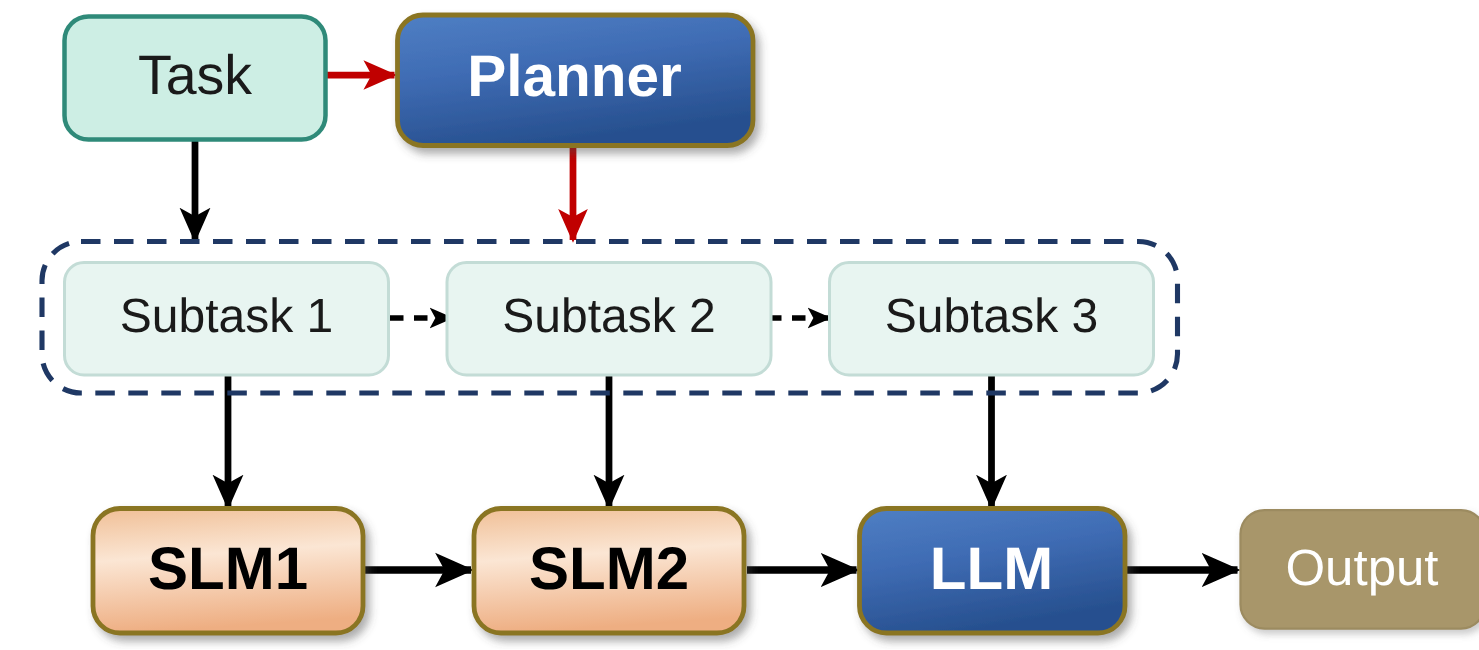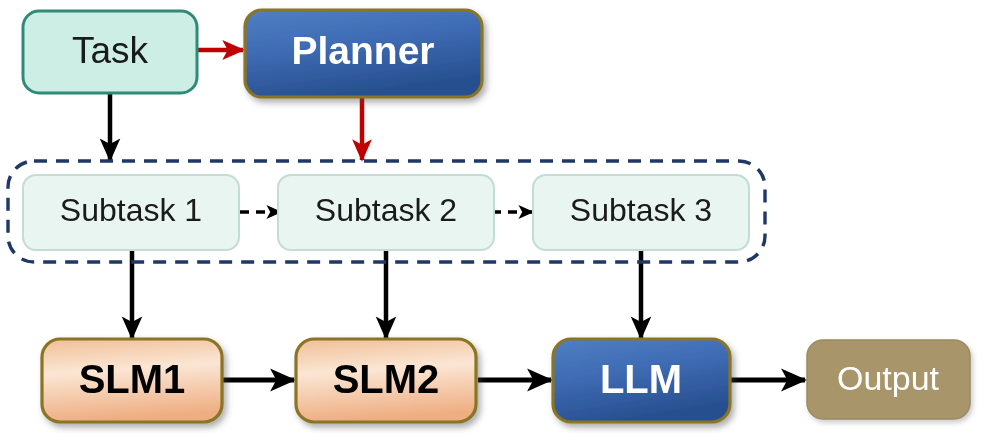--- a/index.html
+++ b/index.html
@@ -10,20 +10,21 @@
   body {
     width: 986px;
     height: 433px;
     font-family: "Liberation Sans", sans-serif;
     overflow: hidden;
   }
   #diagram-root {
     position: relative;
     width: 898px;
     height: 433px;
+    margin-left: 20px;
   }
   svg#flow {
     display: block;
     width: 986px;
     height: 433px;
   }
   .node-label {
     font-family: "Liberation Sans", sans-serif;
     text-anchor: middle;
     dominant-baseline: middle;

